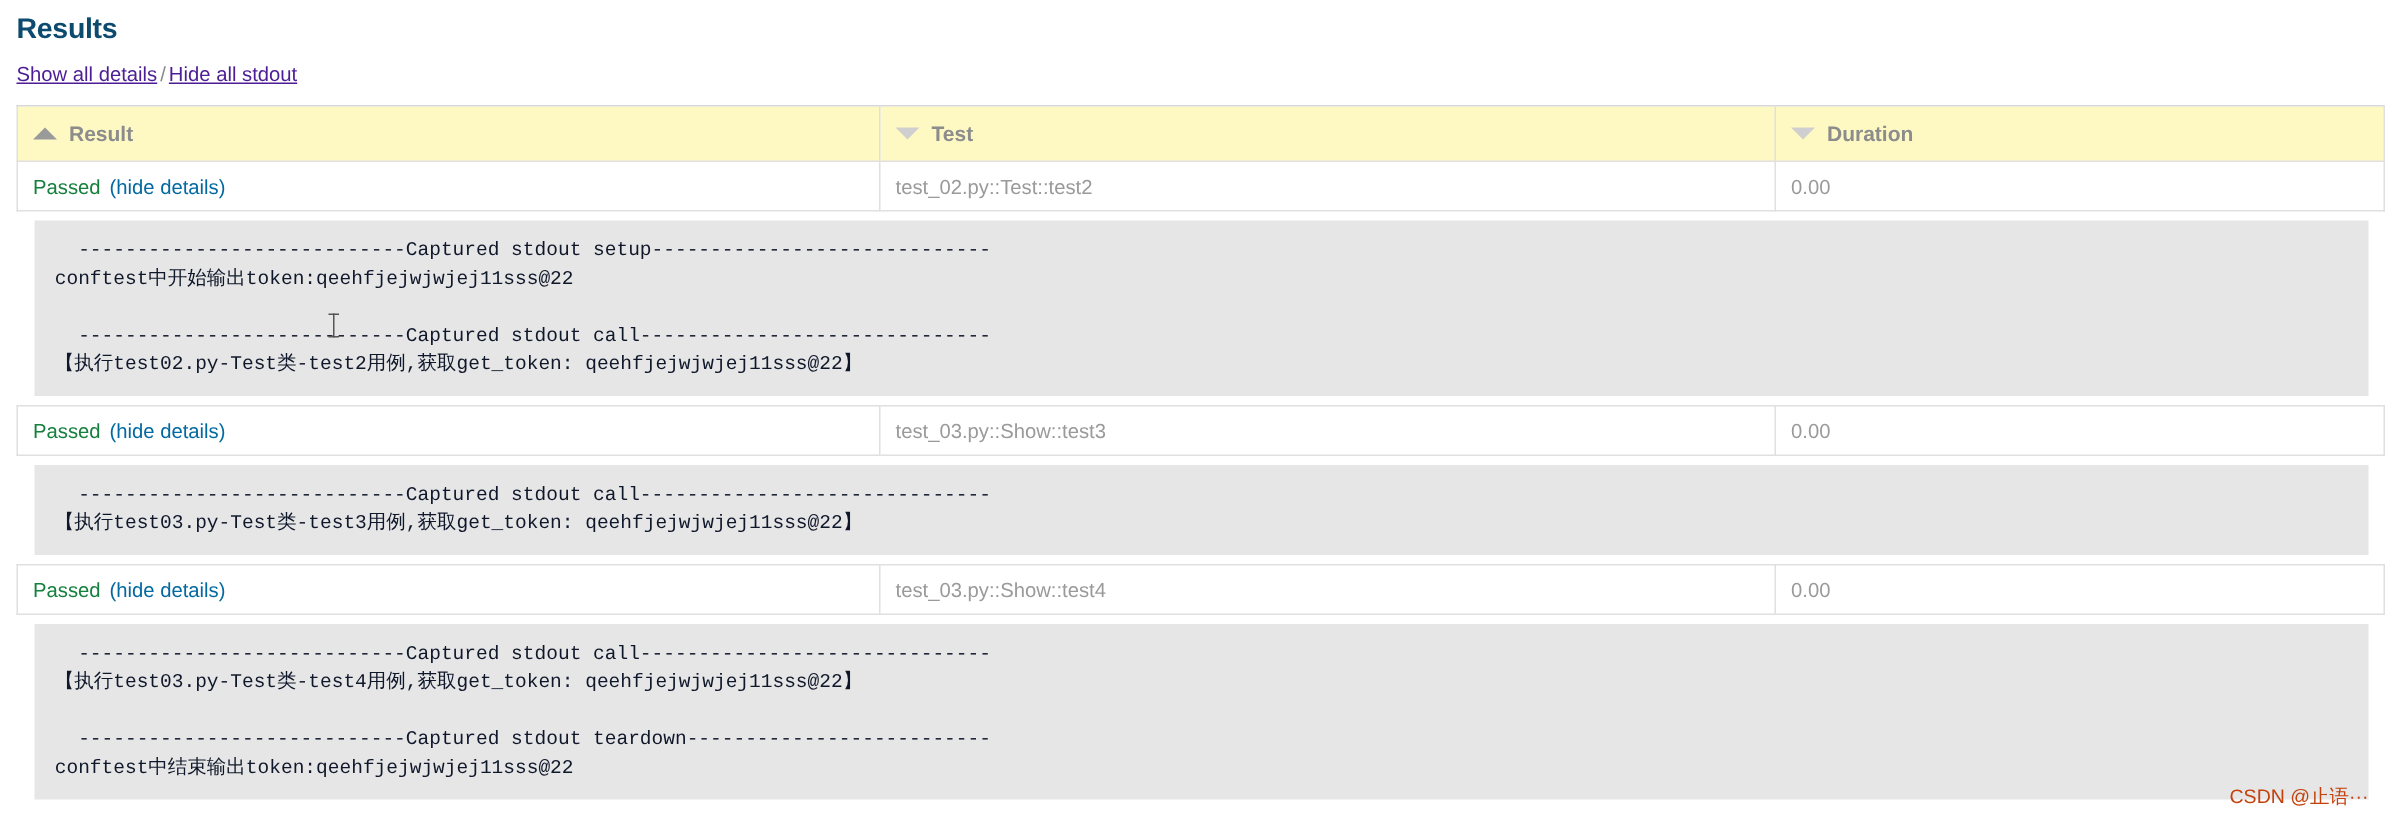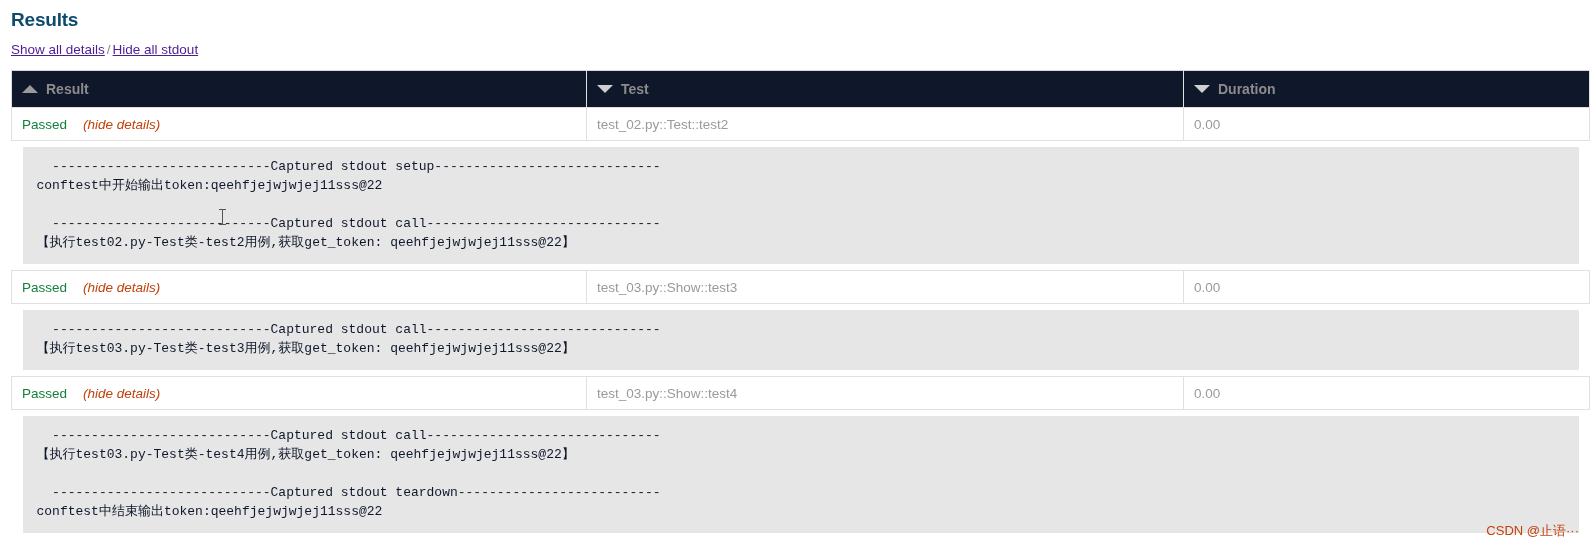--- a/index.html
+++ b/index.html
@@ -54,21 +54,21 @@
   .results-table col.col-duration { width: 406px; }
 
   .results-table th {
     text-align: center;
     font-size: 14px;
     font-weight: bold;
     color: #8c8c8c;
     padding: 8px 0 8px 10px;
     border: 1px solid #e0e0e0;
     border-top: 1px solid #d8d8d8;
-    background: #0f172a;
+    background: #fef9c3;
     height: 20px;
     vertical-align: middle;
     white-space: nowrap;
   }
   .results-table th .hdr-inner {
     display: flex;
     align-items: center;
     gap: 8px;
   }
 
@@ -97,23 +97,22 @@
     background: #ffffff;
     white-space: nowrap;
     overflow: hidden;
   }
 
   .status-passed {
     color: #15803d;
     font-weight: normal;
   }
   .status-note {
-    color: #c2410c;
-    font-style: italic;
-    padding-left: 16px;
+    color: #0369a1;
+    padding-left: 6px;
   }
 
   tr.detail-row > td {
     border: none;
     padding: 0;
     background: #ffffff;
   }
   .detail-box {
     background: #e6e6e6;
     margin: 6px 0 6px 11px;

